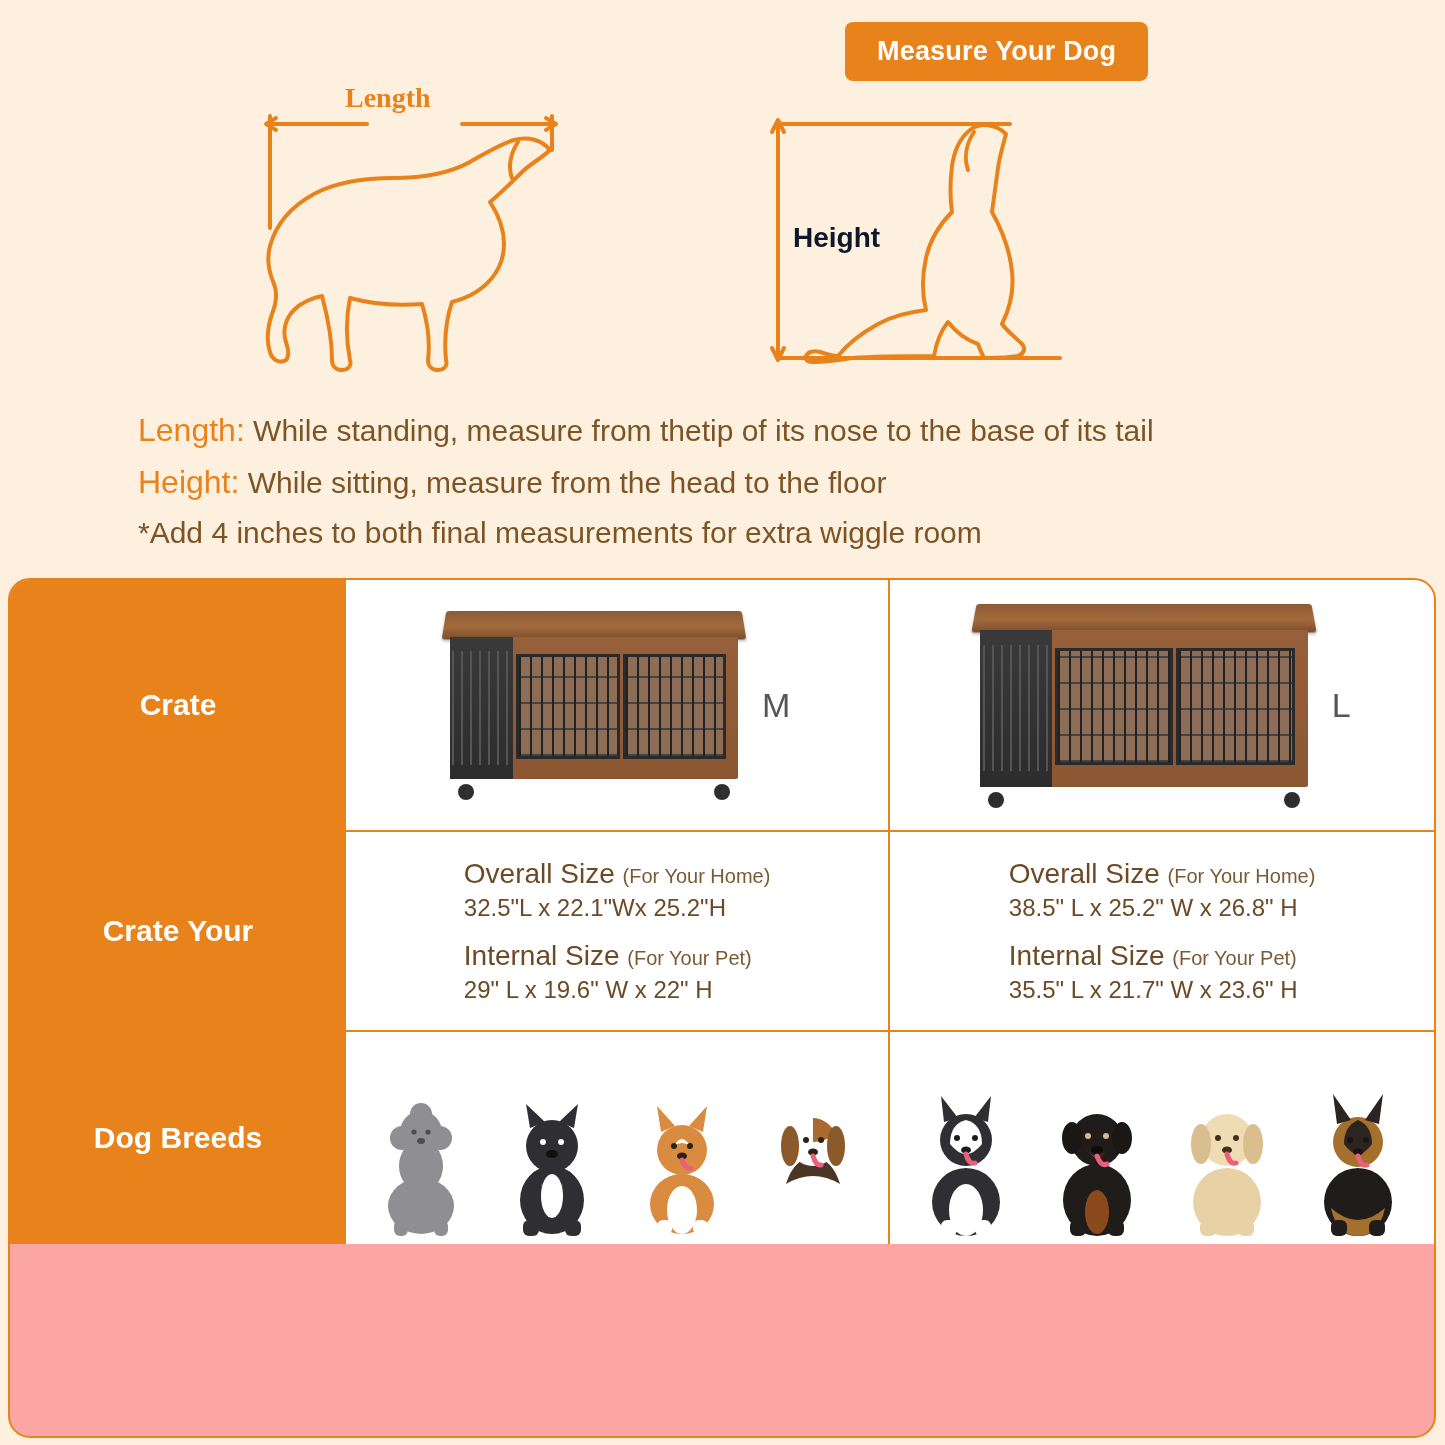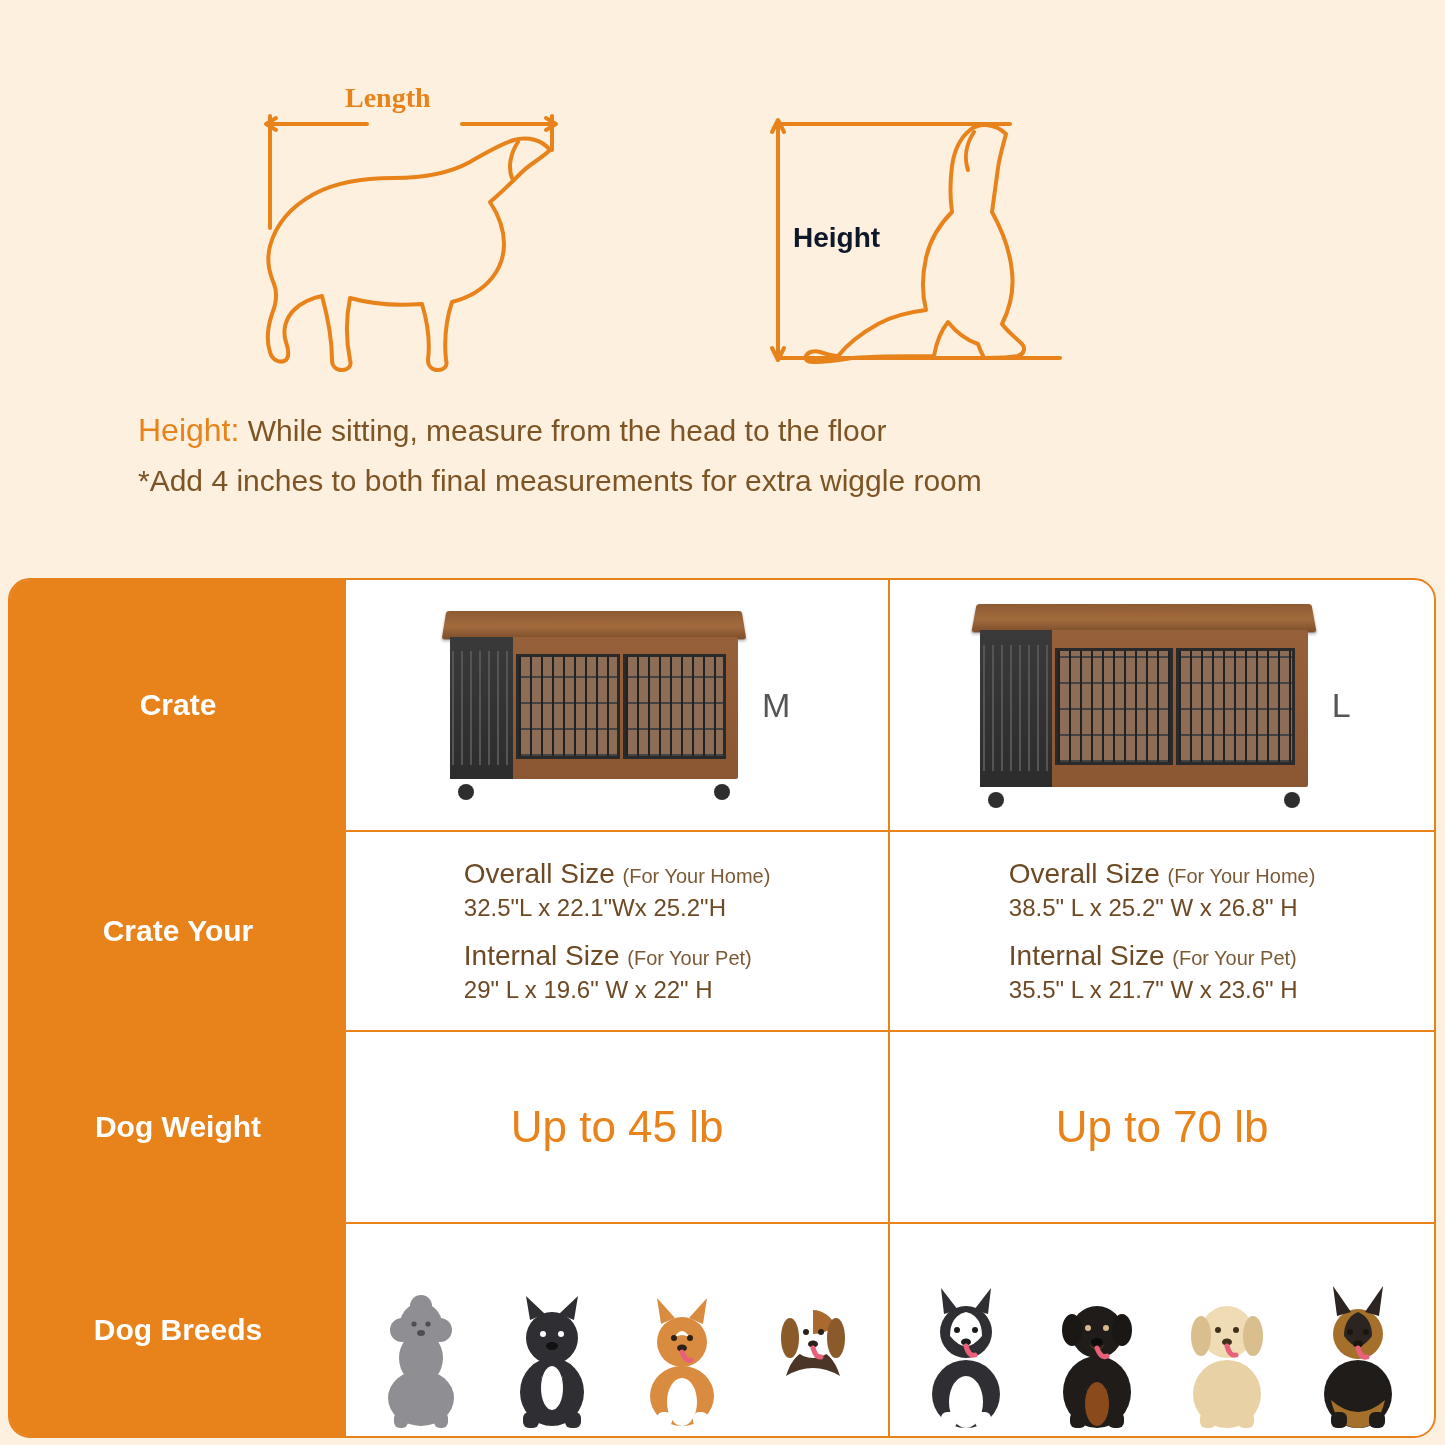--- a/index.html
+++ b/index.html
@@ -265,20 +265,21 @@
     width: 110px;
     height: 150px;
   }
   .dog svg { display: block; }
 </style>
 </head>
 <body>
 
 <div class="page">
 
+  <div class="badge">Measure Your Dog</div>
 
   <div class="illus-left">
     <svg viewBox="0 0 360 310" width="360" height="310">
       <g fill="none" stroke="#e8821b" stroke-width="4" stroke-linecap="round" stroke-linejoin="round">
 
         <line x1="38" y1="38" x2="38" y2="150"></line>
         <line x1="320" y1="38" x2="320" y2="72"></line>
         <line x1="38" y1="46" x2="135" y2="46"></line>
         <line x1="230" y1="46" x2="320" y2="46"></line>
         <path d="M44 40 L34 46 L44 52" fill="none"></path>
@@ -352,20 +353,23 @@
                  C234 98 236 82 238 68
                  C240 54 244 42 246 34 Z"></path>
         <path d="M214 32 C206 44 204 58 208 70"></path>
       </g>
     </svg>
   </div>
   <div class="label-height">Height</div>
 
   <div class="instructions">
     <div class="instr-line">
+      <span class="instr-key">Length:</span><span> While standing, measure from thetip of its nose to the base of its tail</span>
+    </div>
+    <div class="instr-line">
       <span class="instr-key">Height:</span><span> While sitting, measure from the head to the floor</span>
     </div>
     <div class="instr-note">*Add 4 inches to both final measurements for extra wiggle room</div>
   </div>
 
   <div class="table">
 
     <div class="row row-crate">
       <div class="cell-label">Crate</div>
       <div class="cell-m">
@@ -429,29 +433,20 @@
           <div class="size-val">38.5" L x 25.2" W x 26.8" H</div>
           <div class="size-head">
             <span>Internal Size</span>
             <span class="sub">(For Your Pet)</span>
           </div>
           <div class="size-val">35.5" L x 21.7" W x 23.6" H</div>
         </div>
       </div>
     </div>
 
-    <div class="row row-weight">
-      <div class="cell-label">Dog Weight</div>
-      <div class="cell-m">
-        <div class="weight-text">Up to 45 lb</div>
-      </div>
-      <div class="cell-l">
-        <div class="weight-text">Up to 70 lb</div>
-      </div>
-    </div>
 
     <div class="row row-breeds">
       <div class="cell-label">Dog Breeds</div>
       <div class="cell-m">
         <div class="breeds">
           <div class="dog">
             <svg viewBox="0 0 110 150" width="110" height="150">
               <g fill="#8e8e93">
                 <ellipse cx="55" cy="118" rx="33" ry="28"></ellipse>
                 <ellipse cx="55" cy="78" rx="22" ry="26"></ellipse>

